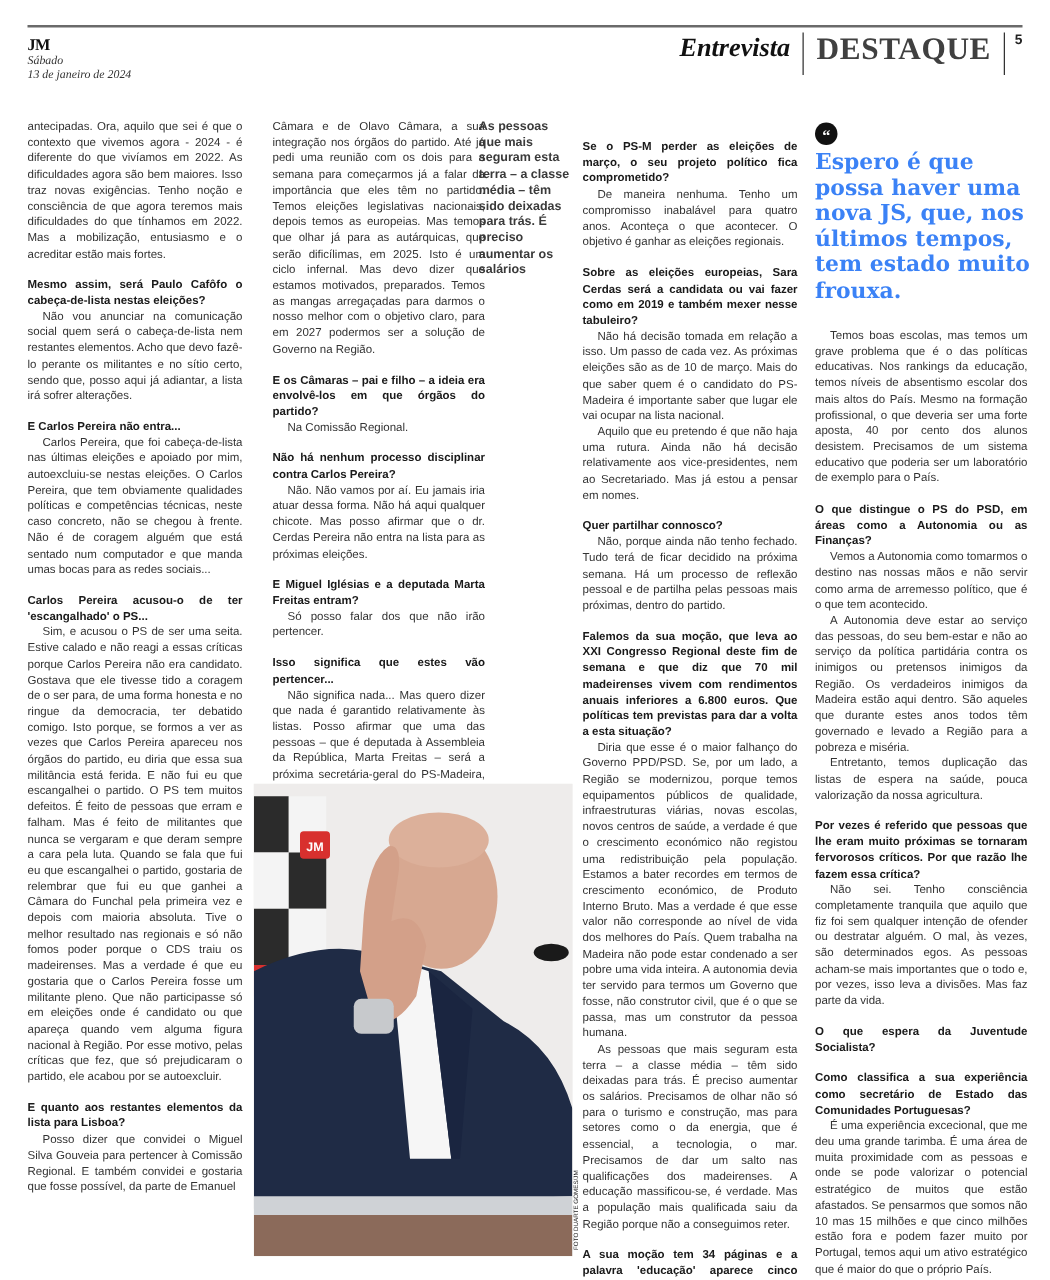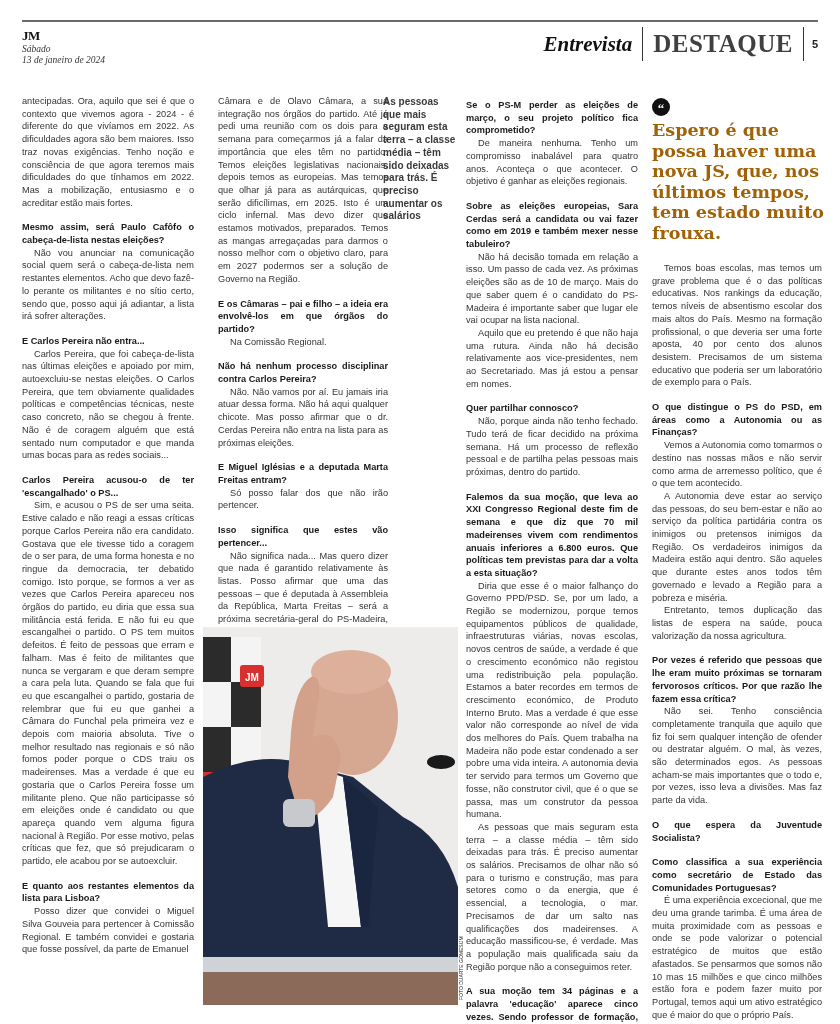--- a/index.html
+++ b/index.html
@@ -4,42 +4,42 @@
 <style>
   * { box-sizing: border-box; margin: 0; padding: 0; }
   html, body { width: 840px; height: 1024px; background: #ffffff; overflow: hidden; }
   body { position: relative; font-family: "Liberation Serif", serif; color: #222; }
 
   .topline { position: absolute; left: 22px; right: 22px; top: 20px; height: 2px; background: #6a6a6a; }
   .masthead-left { position: absolute; left: 22px; top: 28px; font-family: "Liberation Serif", serif; }
   .brand { font-weight: bold; font-size: 13px; letter-spacing: -0.5px; color: #111; }
   .dateline { font-style: italic; font-size: 9.5px; color: #333; line-height: 11px; }
 
-  .masthead-right { position: absolute; right: 22px; top: 26px; display: flex; align-items: center; height: 36px; }
+  .masthead-right { position: absolute; right: 22px; top: 26px; display: flex; height: 36px; }
   .section { font-family: "Liberation Serif", serif; font-style: italic; font-weight: bold; font-size: 21px; color: #111; padding-right: 10px; }
   .vsep { width: 1px; height: 34px; background: #333; }
   .destaque { font-family: "Liberation Serif", serif; font-weight: bold; font-size: 25px; letter-spacing: 0.5px; color: #404040; padding: 0 10px; }
   .pagenum { font-family: "Liberation Sans", sans-serif; font-weight: bold; font-size: 11px; padding-left: 8px; }
 
   .col { position: absolute; top: 95px; font-family: "Liberation Sans", sans-serif; font-size: 9.2px; line-height: 12.7px; color: #333; text-align: justify; hyphens: auto; }
   .col p { margin: 0; }
   .col p.ans { text-indent: 12px; }
   .col p.q { font-weight: bold; color: #1a1a1a; margin-top: 12px; }
-  .col p.q:first-child { margin-top: 4px; }
+  .col p.q:first-child { margin-top: 16px; }
   .col p.cont { text-indent: 0; }
 
   #col1 { left: 22px; width: 172px; }
   #col2 { left: 218px; width: 170px; }
   #col3 { left: 466px; width: 172px; }
   #col4 { left: 652px; width: 170px; top: 262px; }
 
   .pullout { position: absolute; left: 383px; top: 96px; width: 76px; font-family: "Liberation Sans", sans-serif; font-weight: bold; font-size: 10px; line-height: 12.7px; color: #3a3a3a; }
 
   .quote-badge { position: absolute; left: 652px; top: 98px; width: 18px; height: 18px; border-radius: 50%; background: #111; color: #fff; font-size: 13px; font-weight: bold; text-align: center; line-height: 22px; font-family: "Liberation Serif", serif; }
-  .big-quote { position: absolute; left: 652px; top: 120px; width: 180px; font-family: "DejaVu Serif", serif; font-weight: bold; font-size: 17.5px; line-height: 20.5px; color: #a16207; }
+  .big-quote { position: absolute; left: 652px; top: 120px; width: 180px; font-family: "DejaVu Serif", serif; font-weight: bold; font-size: 17.5px; line-height: 20.5px; color: #3b82f6; }
 
   .photo { position: absolute; left: 203px; top: 627px; width: 255px; height: 378px; overflow: hidden; background: #eceae8; }
   .photo svg { display: block; }
   .credit { position: absolute; left: 458px; top: 940px; width: 8px; height: 60px; font-family: "Liberation Sans", sans-serif; font-size: 5px; color: #222; writing-mode: vertical-rl; transform: rotate(180deg); white-space: nowrap; }
 </style>
 </head>
 <body>
 
 <div class="topline"></div>
 

